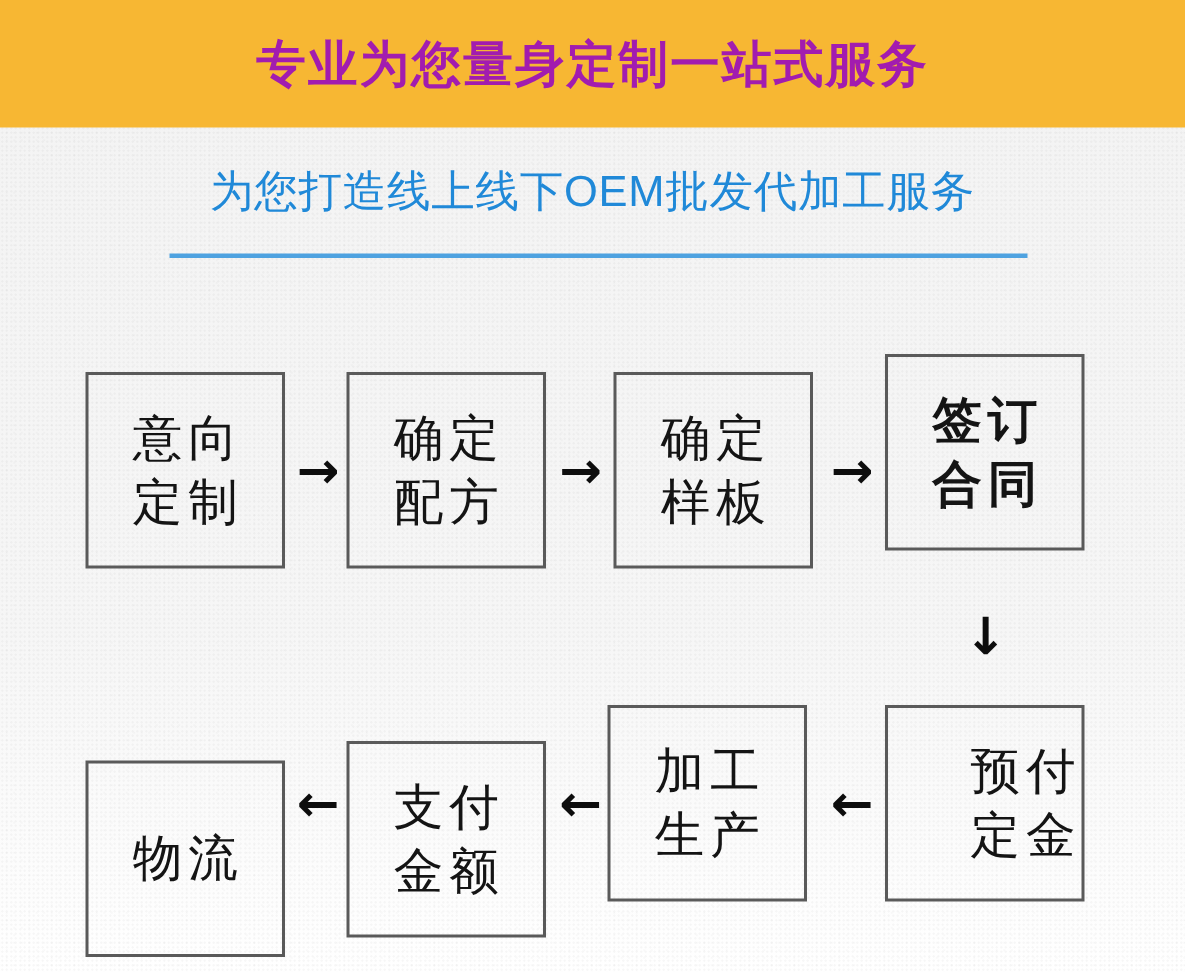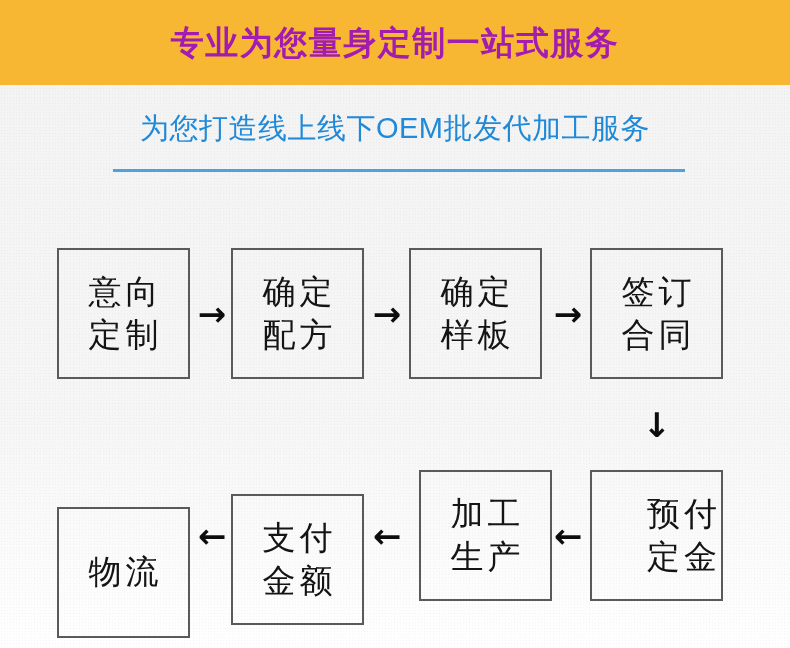--- a/index.html
+++ b/index.html
@@ -120,25 +120,25 @@
   }
   .arrow-v {
     font-family: "DejaVu Sans", sans-serif;
     font-size: 34px;
   }
 
   
   .n-r1c1 { left: 57px;  top: 248px; }
   .n-r1c2 { left: 231px; top: 248px; }
   .n-r1c3 { left: 409px; top: 248px; }
-  .n-r1c4 { left: 590px; top: 248px; }
+  .n-r1c4 { left: 590px; top: 236px; font-weight: bold; }
   
   .n-r2c1 { left: 57px;  top: 470px; margin-top: 37px; }
   .n-r2c2 { left: 231px; top: 494px; }
-  .n-r2c3 { left: 419px; top: 470px; }
+  .n-r2c3 { left: 405px; top: 470px; }
   .n-r2c4 { left: 590px; top: 470px; align-items: flex-end; }
 
   
   .a-r1-1 { left: 192px; top: 297px; }
   .a-r1-2 { left: 367px; top: 297px; }
   .a-r1-3 { left: 548px; top: 297px; }
   
   .a-down  { left: 637px; top: 408px; }
   
   .a-r2-1 { left: 192px; top: 519px; }

